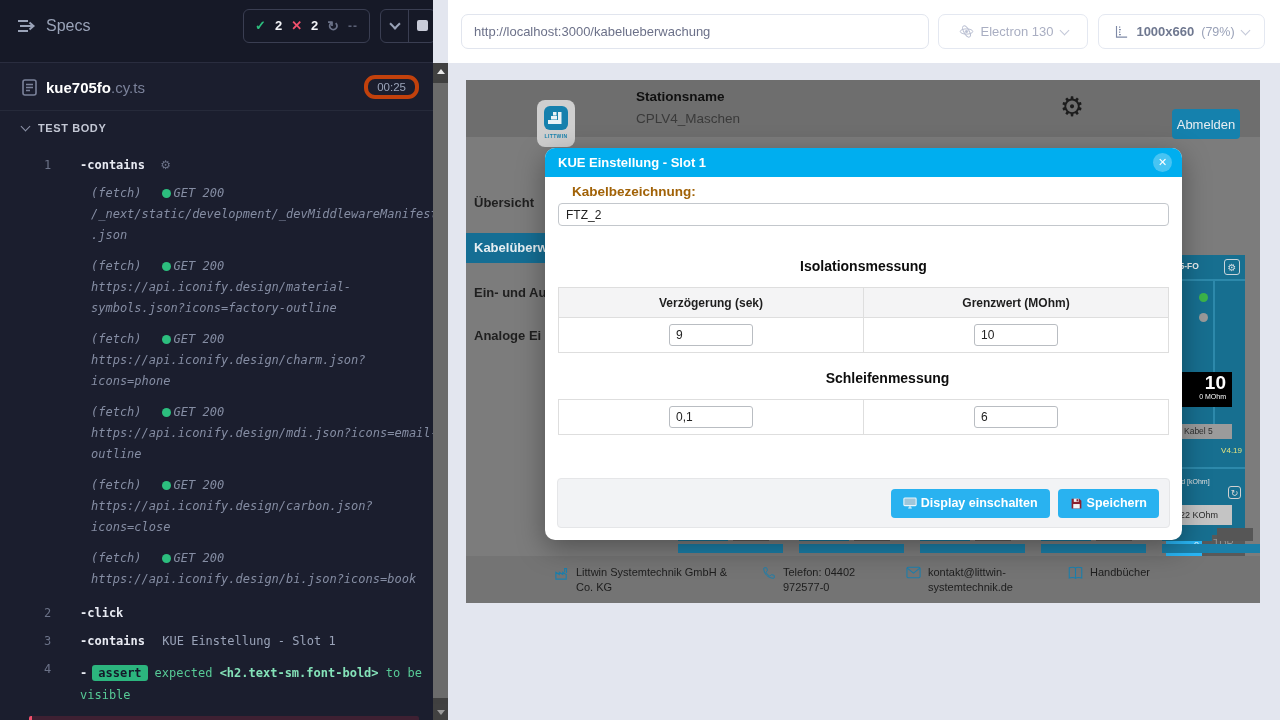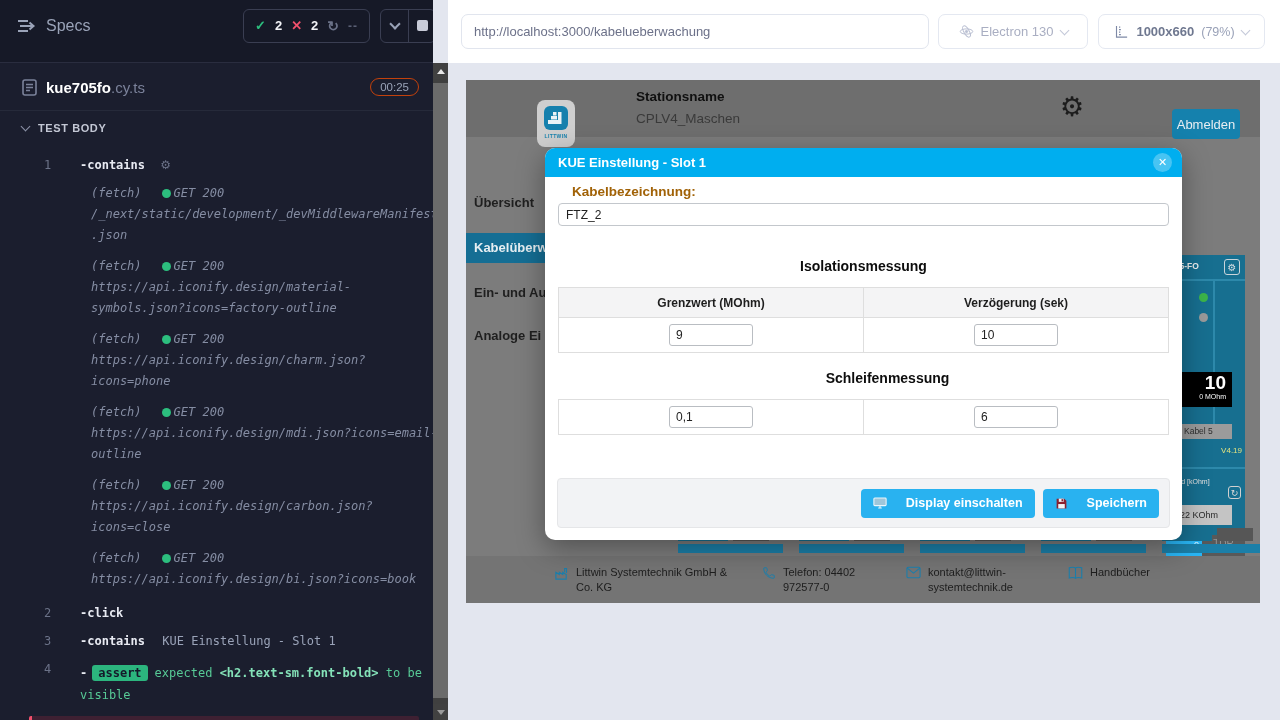--- a/index.html
+++ b/index.html
@@ -26,21 +26,21 @@
   .ctrl-cell + .ctrl-cell { border-left:1px solid #3a3e52; }
   .chev { width:8px; height:8px; border-right:2px solid #9aa3b8; border-bottom:2px solid #9aa3b8;
           transform:rotate(45deg); margin-top:-4px; }
   .stop-sq { width:11px; height:11px; background:#c8cbd8; border-radius:2px; }
 
   .spec-row { position:absolute; left:0; top:64px; width:433px; height:47px;
               display:flex; align-items:center; padding:0 14px 0 22px;
               border-bottom:1px solid #262a3a; }
   .spec-name { color:#ffffff; font-weight:bold; font-size:15px; margin-left:9px; }
   .spec-ext { color:#7b829a; font-size:15px; }
-  .time-pill { margin-left:auto; border:1px solid #c2410c; border-radius:11px;
+  .time-pill { margin-left:auto; border:4px solid #c2410c; border-radius:11px;
                color:#9aa3b8; font-size:11.5px; padding:2px 9px; }
 
   .testbody-row { position:absolute; left:0; top:111px; width:433px; height:34px;
                   display:flex; align-items:center; padding-left:22px; }
   .tb-chev { width:7px; height:7px; border-right:1.5px solid #8d93a8; border-bottom:1.5px solid #8d93a8;
              transform:rotate(45deg); margin:-3px 9px 0 0; }
   .tb-label { color:#c3c7d4; font-size:11px; font-weight:bold; letter-spacing:.6px; }
 
   .log { position:absolute; left:0; top:145px; width:433px;
          font-family:"DejaVu Sans Mono", monospace; font-size:12px; }
@@ -175,21 +175,21 @@
   .mt-hcell { flex:1; text-align:center; line-height:30px; font-size:12px; font-weight:bold; color:#1e1e1e; }
   .mt-hcell + .mt-hcell, .mt-cell + .mt-cell { border-left:1px solid #dedede; }
   .mt-body { display:flex; height:34px; background:#fff; }
   .mt-cell { flex:1; display:flex; align-items:center; justify-content:center; }
   .cell-input { width:84px; height:22px; border:1px solid #b9bdc2; border-radius:3px;
                 padding:0 6px; font-size:12px; color:#222; font-family:"Liberation Sans", sans-serif; outline:none; }
   .modal-foot { position:absolute; left:12px; top:330px; width:613px; height:50px; background:#f2f3f5;
                 border:1px solid #e5e6e8; border-radius:4px; display:flex; align-items:center;
                 justify-content:flex-end; gap:8px; padding-right:10px; }
   .m-btn { height:29px; background:#29b2f0; border:none; border-radius:4px; color:#ffffff;
-           font-size:12.5px; font-weight:bold; display:flex; align-items:center; gap:19px;
+           font-size:12.5px; font-weight:bold; display:flex; align-items:center; gap:4px;
            padding:0 12px; font-family:"Liberation Sans", sans-serif; cursor:pointer; }
 </style>
 </head>
 <body>
 
 <div class="reporter">
 
   <div class="rep-head">
     <svg width="19" height="16" viewBox="0 0 19 16">
       <g stroke="#9aa3b8" stroke-width="2" fill="none">
@@ -453,22 +453,22 @@
         <span class="modal-title">KUE Einstellung - Slot 1</span>
         <div class="modal-close">✕</div>
       </div>
 
       <span class="cable-label">Kabelbezeichnung:</span>
       <input class="cable-input" type="text" value="FTZ_2" style="">
 
       <div class="sect-title t1">Isolationsmessung</div>
       <div class="mtable tb1">
         <div class="mt-head">
+          <div class="mt-hcell">Verzögerung (sek)</div>
           <div class="mt-hcell">Grenzwert (MOhm)</div>
-          <div class="mt-hcell">Verzögerung (sek)</div>
         </div>
         <div class="mt-body">
           <div class="mt-cell">
               <input class="cell-input" type="text" value="9" style="">
             </div>
           <div class="mt-cell">
               <input class="cell-input" type="text" value="10" style="">
             </div>
         </div>
       </div>

